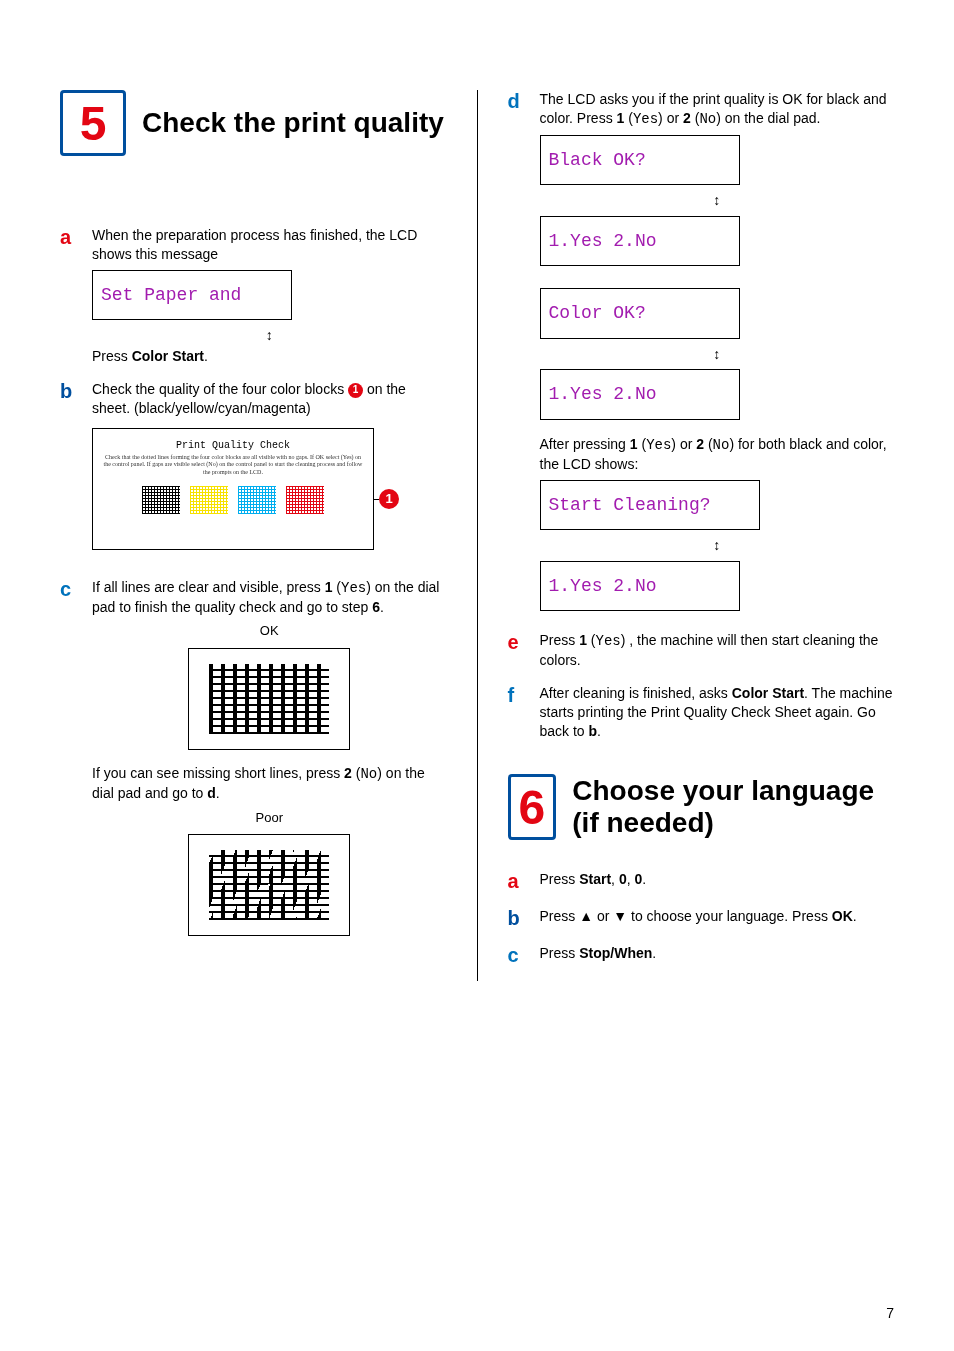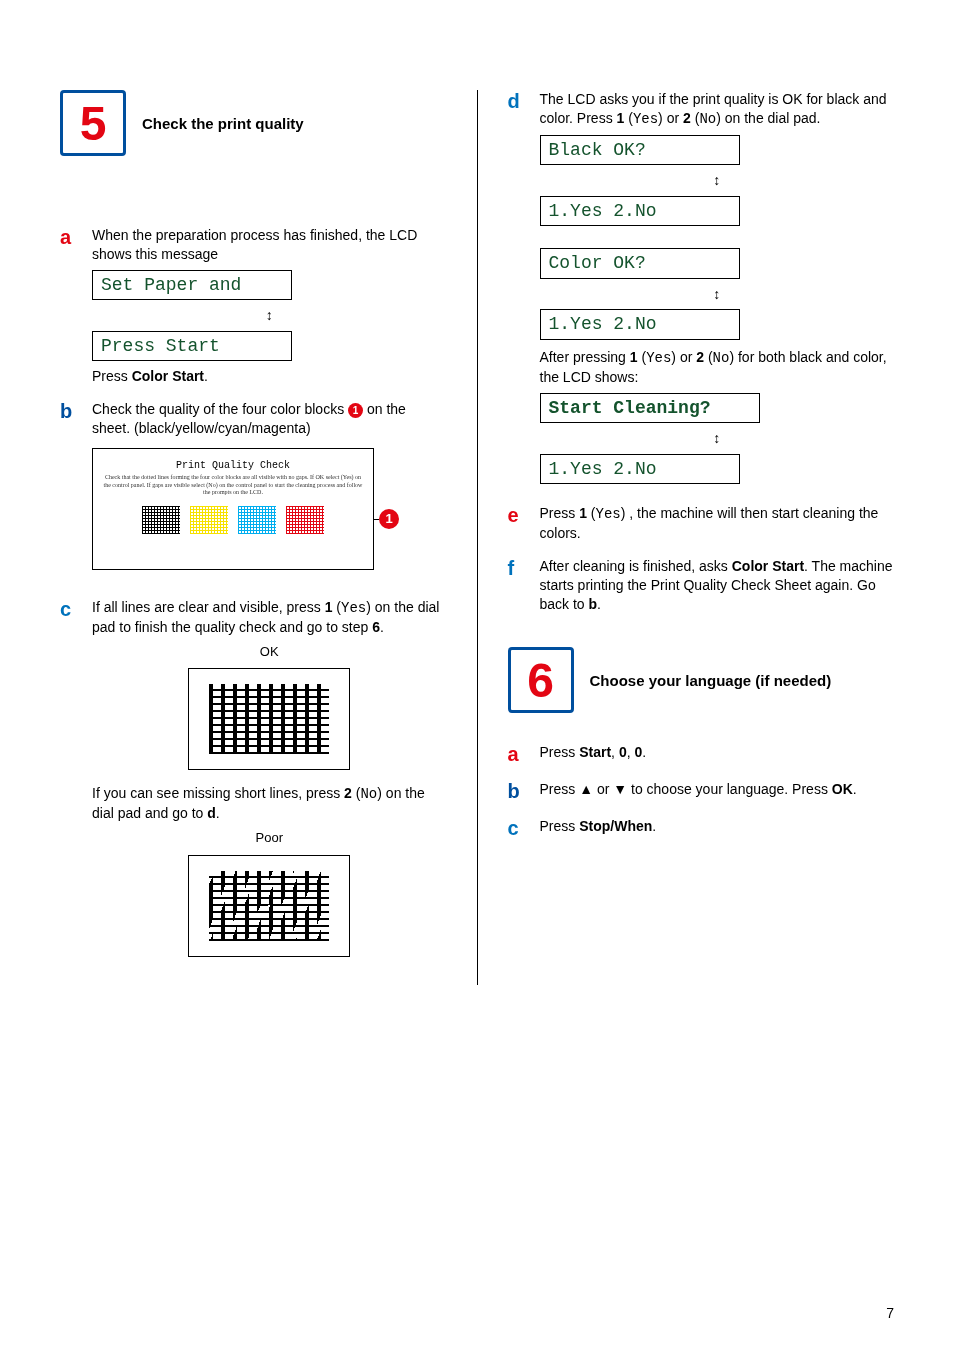--- a/index.html
+++ b/index.html
@@ -3,32 +3,32 @@
 <meta charset="utf-8">
 <style>
   html,body{margin:0;padding:0;background:#fff;font-family:Arial,Helvetica,sans-serif;color:#000;}
   .page{width:954px;height:1351px;position:relative;box-sizing:border-box;padding:90px 60px 40px 60px;}
   .columns{display:flex;gap:20px;}
   .col{flex:1;}
   .divider{width:1px;background:#000;align-self:stretch;margin:0 10px;}
   .big-step{display:flex;align-items:center;gap:16px;margin-bottom:30px;position:relative;}
   .big-num-box{width:60px;height:60px;background:#fff;border:3px solid #004f9e;border-radius:4px;display:flex;align-items:center;justify-content:center;}
   .big-num{font-size:48px;font-weight:bold;color:#e30613;font-family:Arial,sans-serif;}
-  .big-title{font-size:15px;font-weight:bold;}
+  .big-title{font-size:28px;font-weight:bold;}
   .sub{display:flex;gap:12px;margin-bottom:14px;}
   .sub-letter{font-size:20px;font-weight:900;width:20px;flex:none;font-family:Arial,sans-serif;}
   .la{color:#e30613;}
   .lb{color:#004f9e;}
   .lc{color:#0072bc;}
   .ld{color:#0072bc;}
   .le{color:#e30613;}
   .lf{color:#0072bc;}
   .sub-body{flex:1;font-size:14px;line-height:1.35;color:#000;}
-  .lcd{border:1px solid #000;padding:2px 8px;font-family:"Courier New",monospace;color:#14532d;font-size:18px;margin:6px 0;display:block;width:200px;box-sizing:border-box;}
-  .lcd-wide{width:220px;font-weight:bold;}
+  .lcd{border:1px solid #000;padding:12px 8px;font-family:"Courier New",monospace;color:#a21caf;font-size:18px;margin:6px 0;display:block;width:200px;box-sizing:border-box;}
+  .lcd-wide{width:220px;}
   .updown{display:block;text-align:center;color:#000;margin:2px 0;font-size:14px;}
   .mono{font-family:"Courier New",monospace;}
   .bold{font-weight:bold;}
   .print-sheet{border:1px solid #000;width:280px;height:120px;margin:10px 0 14px 0;position:relative;background:#fff;}
   .print-title{font-size:10px;text-align:center;padding-top:10px;font-family:Liberation Mono, monospace;}
   .print-sub{font-size:6px;text-align:center;color:#333;padding:2px 10px;line-height:1.2;font-family:serif;}
   .blocks{display:flex;gap:10px;justify-content:center;margin-top:8px;}
   .blk{width:38px;height:28px;background-image:repeating-linear-gradient(0deg,currentColor 0 1px,transparent 1px 3px),repeating-linear-gradient(90deg,currentColor 0 1px,transparent 1px 3px);}
   .blk.k{color:#000;}
   .blk.y{color:#f7e200;}
@@ -63,21 +63,20 @@
       </div>
 
       <div style="height:40px"></div>
 
       <div class="sub">
         <div class="sub-letter la">a</div>
         <div class="sub-body">
           <span>When the preparation process has finished, the LCD shows this message</span>
           <span class="lcd">Set Paper and</span>
           <span class="updown">↕</span>
-          <span class="lcd">Press Start</span>
           <div style="margin-top:0">
             <span>Press </span><span class="bold">Color Start</span><span>.</span>
           </div>
         </div>
       </div>
 
       <div class="sub">
         <div class="sub-letter lb">b</div>
         <div class="sub-body">
           <span>Check the quality of the four color blocks </span>
@@ -129,21 +128,21 @@
           <span>The LCD asks you if the print quality is OK for black and color. Press </span><span class="bold">1</span> (<span class="mono">Yes</span>)<span> or </span><span class="bold">2</span> (<span class="mono">No</span>)<span> on the dial pad.</span>
 
           <span class="lcd">Black OK?</span>
           <span class="updown">↕</span>
           <span class="lcd">1.Yes 2.No</span>
           <div style="height:10px"></div>
           <span class="lcd">Color OK?</span>
           <span class="updown">↕</span>
           <span class="lcd">1.Yes 2.No</span>
 
-          <div style="margin-top:8px">
+          <div style="margin-top:15px">
             <span>After pressing </span><span class="bold">1</span> (<span class="mono">Yes</span>)<span>  or </span><span class="bold">2</span> (<span class="mono">No</span>)<span>  for both black and color, the LCD shows:</span>
           </div>
 
           <span class="lcd lcd-wide">Start Cleaning?</span>
           <span class="updown">↕</span>
           <span class="lcd">1.Yes 2.No</span>
         </div>
       </div>
 
       <div class="sub">

